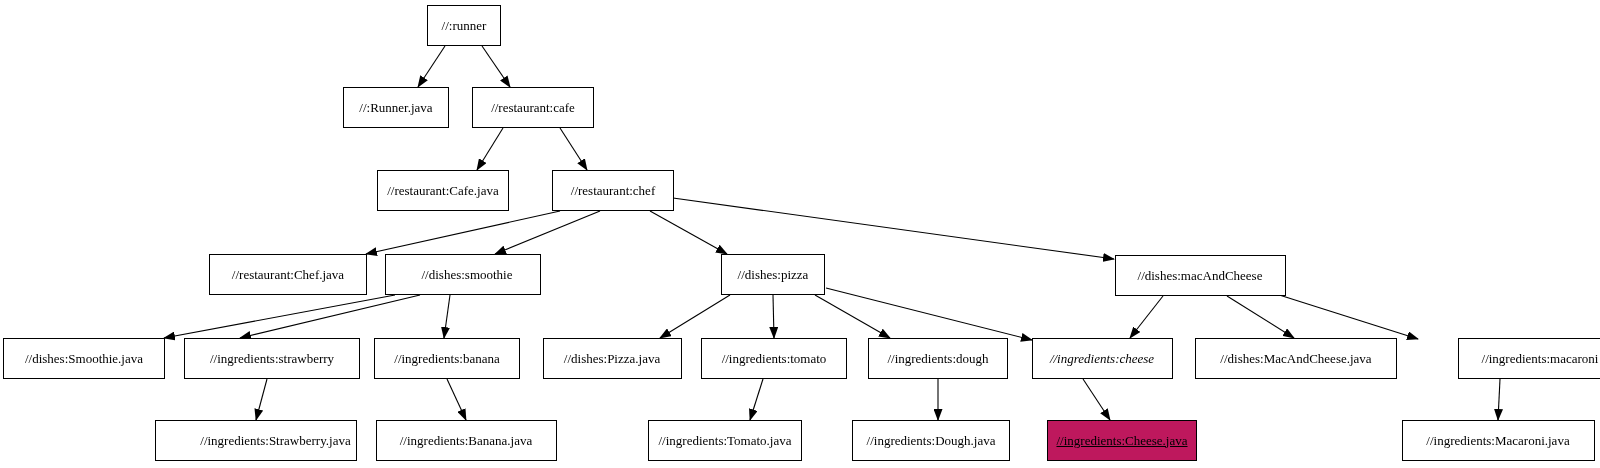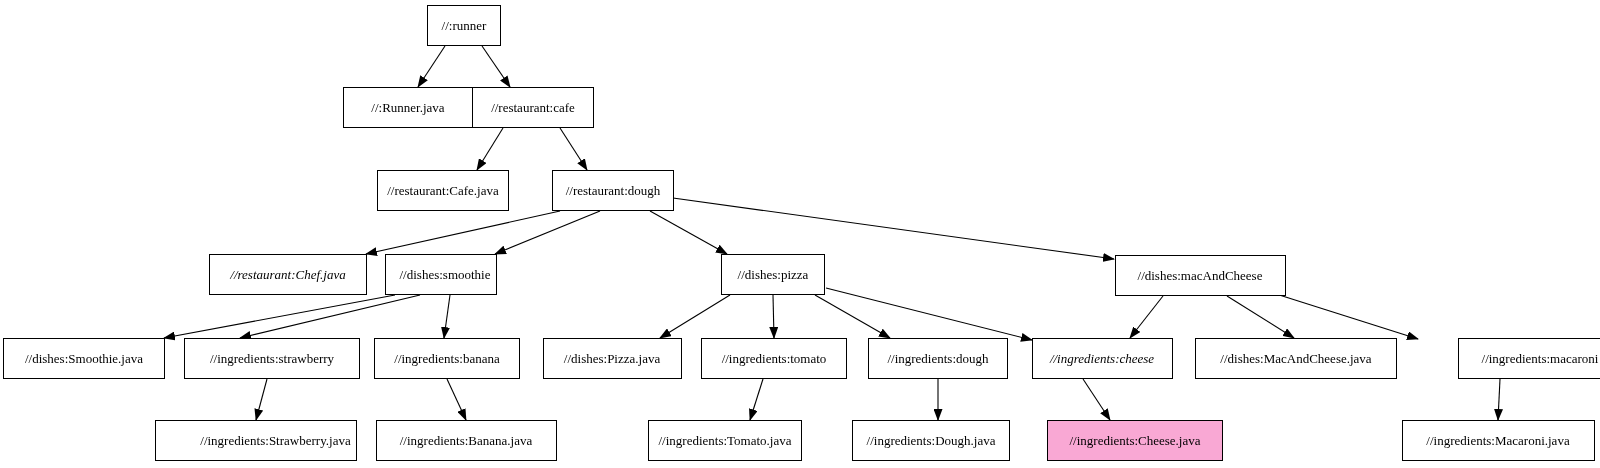--- a/index.html
+++ b/index.html
@@ -73,37 +73,37 @@
         <line x1="938" y1="379" x2="938" y2="420" class="edge" stroke="#000000" marker-end="url(#arrowhead)"></line>
         <line x1="1083" y1="379" x2="1110" y2="420" class="edge" stroke="#000000" marker-end="url(#arrowhead)"></line>
         <line x1="1163" y1="296" x2="1130" y2="338" class="edge" stroke="#000000" marker-end="url(#arrowhead)"></line>
         <line x1="1227" y1="296" x2="1294" y2="338" class="edge" stroke="#000000" marker-end="url(#arrowhead)"></line>
         <line x1="1273" y1="293" x2="1418" y2="339" class="edge" stroke="#000000" marker-end="url(#arrowhead)"></line>
         <line x1="1500" y1="379" x2="1498" y2="420" class="edge" stroke="#000000" marker-end="url(#arrowhead)"></line>
       </g>
   </svg>
   <div id="node-layer">
       <div class="node" style="left: 427px; top: 5px; width: 74px; border-color: rgb(0, 0, 0); background: rgb(255, 255, 255);">//:runner</div>
-      <div class="node" style="left: 343px; top: 87px; width: 130px; border-color: rgb(0, 0, 0); background: rgb(255, 255, 255);">//:Runner.java</div>
+      <div class="node" style="left: 343px; top: 87px; width: 106px; border-color: rgb(0, 0, 0); background: rgb(255, 255, 255);">//:Runner.java</div>
       <div class="node" style="left: 472px; top: 87px; width: 122px; border-color: rgb(0, 0, 0); background: rgb(255, 255, 255);">//restaurant:cafe</div>
       <div class="node" style="left: 377px; top: 170px; width: 132px; border-color: rgb(0, 0, 0); background: rgb(255, 255, 255);">//restaurant:Cafe.java</div>
-      <div class="node" style="left: 552px; top: 170px; width: 122px; border-color: rgb(0, 0, 0); background: rgb(255, 255, 255);">//restaurant:dough</div>
-      <div class="node" style="left: 209px; top: 254px; width: 158px; border-color: rgb(0, 0, 0); background: rgb(255, 255, 255); font-style: italic;">//restaurant:Chef.java</div>
-      <div class="node" style="left: 385px; top: 254px; width: 112px; border-color: rgb(0, 0, 0); background: rgb(255, 255, 255); padding-left: 8px;">//dishes:smoothie</div>
+      <div class="node" style="left: 552px; top: 170px; width: 122px; border-color: rgb(0, 0, 0); background: rgb(255, 255, 255);">//restaurant:chef</div>
+      <div class="node" style="left: 209px; top: 254px; width: 158px; border-color: rgb(0, 0, 0); background: rgb(255, 255, 255);">//restaurant:Chef.java</div>
+      <div class="node" style="left: 385px; top: 254px; width: 156px; border-color: rgb(0, 0, 0); background: rgb(255, 255, 255); padding-left: 8px;">//dishes:smoothie</div>
       <div class="node" style="left: 721px; top: 254px; width: 104px; border-color: rgb(0, 0, 0); background: rgb(255, 255, 255);">//dishes:pizza</div>
       <div class="node" style="left: 1114.5px; top: 255px; width: 171px; border-color: rgb(0, 0, 0); background: rgb(255, 255, 255);">//dishes:macAndCheese</div>
       <div class="node" style="left: 3px; top: 338px; width: 162px; border-color: rgb(0, 0, 0); background: rgb(255, 255, 255);">//dishes:Smoothie.java</div>
       <div class="node" style="left: 184px; top: 338px; width: 176px; border-color: rgb(0, 0, 0); background: rgb(255, 255, 255);">//ingredients:strawberry</div>
       <div class="node" style="left: 374px; top: 338px; width: 146px; border-color: rgb(0, 0, 0); background: rgb(255, 255, 255);">//ingredients:banana</div>
       <div class="node" style="left: 542.5px; top: 338px; width: 139px; border-color: rgb(0, 0, 0); background: rgb(255, 255, 255);">//dishes:Pizza.java</div>
       <div class="node" style="left: 701px; top: 338px; width: 146px; border-color: rgb(0, 0, 0); background: rgb(255, 255, 255);">//ingredients:tomato</div>
       <div class="node" style="left: 868px; top: 338px; width: 140px; border-color: rgb(0, 0, 0); background: rgb(255, 255, 255);">//ingredients:dough</div>
       <div class="node" style="left: 1031.5px; top: 338px; width: 141px; border-color: rgb(0, 0, 0); background: rgb(255, 255, 255); font-style: italic;">//ingredients:cheese</div>
       <div class="node" style="left: 1195px; top: 338px; width: 202px; border-color: rgb(0, 0, 0); background: rgb(255, 255, 255);">//dishes:MacAndCheese.java</div>
       <div class="node" style="left: 1418px; top: 338px; width: 164px; border-color: rgb(0, 0, 0); background: rgb(255, 255, 255); margin-left: 40px;">//ingredients:macaroni</div>
       <div class="node" style="left: 155px; top: 420px; width: 202px; border-color: rgb(0, 0, 0); background: rgb(255, 255, 255); padding-left: 39px;">//ingredients:Strawberry.java</div>
       <div class="node" style="left: 375.5px; top: 420px; width: 181px; border-color: rgb(0, 0, 0); background: rgb(255, 255, 255);">//ingredients:Banana.java</div>
       <div class="node" style="left: 648px; top: 420px; width: 154px; border-color: rgb(0, 0, 0); background: rgb(255, 255, 255);">//ingredients:Tomato.java</div>
       <div class="node" style="left: 852px; top: 420px; width: 158px; border-color: rgb(0, 0, 0); background: rgb(255, 255, 255);">//ingredients:Dough.java</div>
-      <div class="node" style="left: 1047px; top: 420px; width: 176px; border-color: rgb(0, 0, 0); background: #f9a8d4;">//ingredients:Cheese.java</div>
+      <div class="node" style="left: 1047px; top: 420px; width: 150px; border-color: rgb(0, 0, 0); background: #be185d; text-decoration: underline;">//ingredients:Cheese.java</div>
       <div class="node" style="left: 1401.5px; top: 420px; width: 193px; border-color: rgb(0, 0, 0); background: rgb(255, 255, 255);">//ingredients:Macaroni.java</div>
     </div>
 </div>
 
 </body></html>

